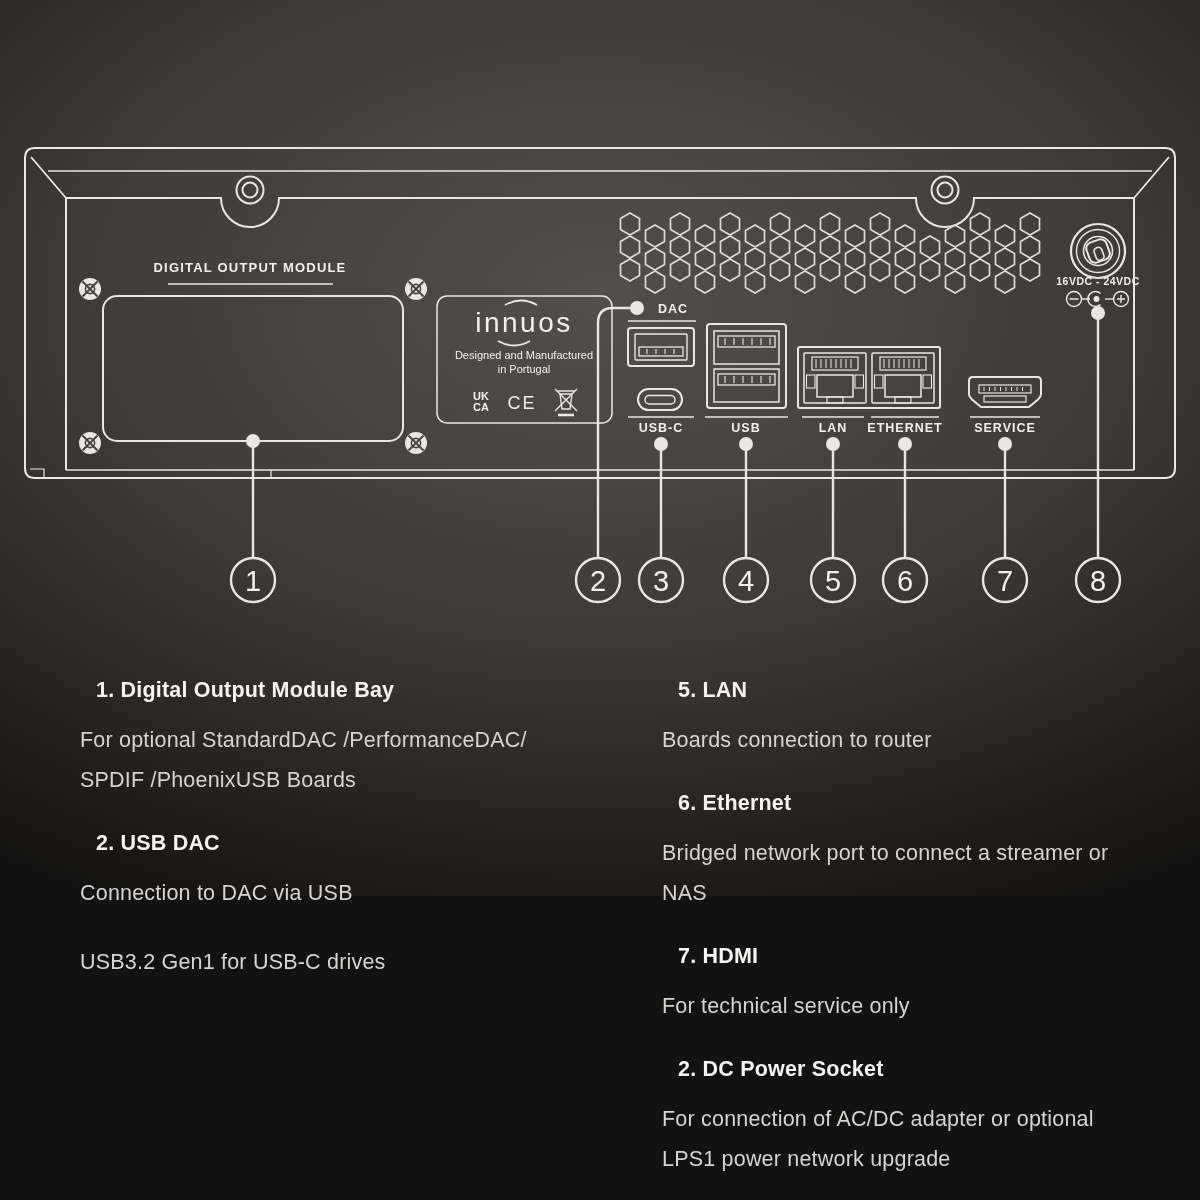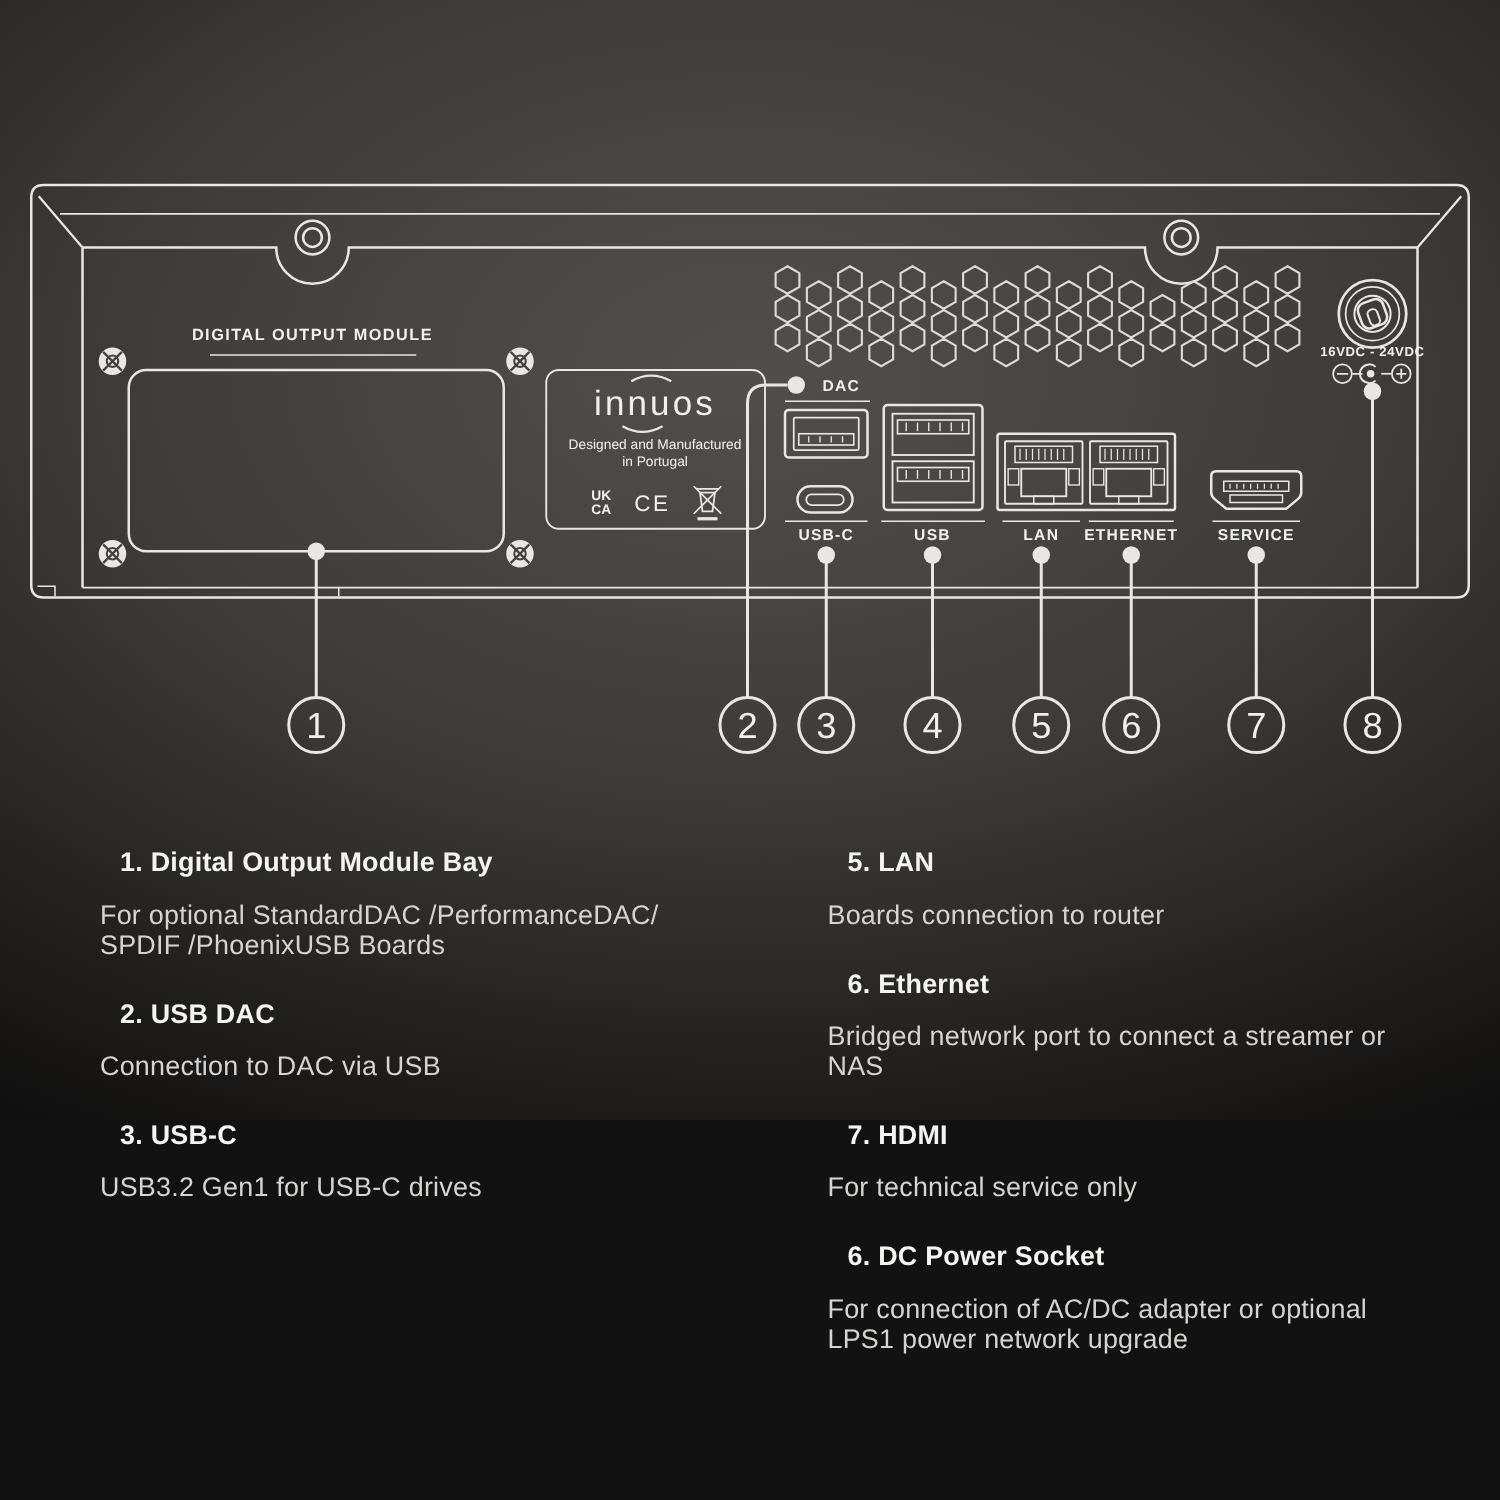--- a/index.html
+++ b/index.html
@@ -19,21 +19,21 @@
   .legend .col{position:absolute;top:0;width:545px;}
   #legend-left{left:80px;}
   #legend-right{left:662px;}
   .legend-item{margin-bottom:29px;}
   .legend-item h3{
     margin:16px;font-size:21.5px;font-weight:700;color:#f5f4f2;
     line-height:28px;letter-spacing:.2px;
   }
   .legend-item p{
     margin:0;font-size:21.5px;font-weight:400;color:#d6d4d1;
-    line-height:24px;letter-spacing:.2px;white-space:pre-line;
+    line-height:40px;letter-spacing:.2px;white-space:pre-line;
   }
 </style>
 </head>
 <body>
 
 <div class="stage">
 
 <svg viewBox="0 0 1200 660" width="1200" height="660">
 
   <g class="stroke">
@@ -247,39 +247,38 @@
         <div class="legend-item">
           <h3>1. Digital Output Module Bay</h3>
           <p>For optional StandardDAC /PerformanceDAC/
 SPDIF /PhoenixUSB Boards</p>
         </div>
         <div class="legend-item">
           <h3>2. USB DAC</h3>
           <p>Connection to DAC via USB</p>
         </div>
         <div class="legend-item">
-          <h3>3. USB-C</h3>
           <p>USB3.2 Gen1 for USB-C drives</p>
         </div>
       </div>
   <div class="col" id="legend-right">
         <div class="legend-item">
           <h3>5. LAN</h3>
           <p>Boards connection to router</p>
         </div>
         <div class="legend-item">
           <h3>6. Ethernet</h3>
           <p>Bridged network port to connect a streamer or
 NAS</p>
         </div>
         <div class="legend-item">
           <h3>7. HDMI</h3>
           <p>For technical service only</p>
         </div>
         <div class="legend-item">
-          <h3>6. DC Power Socket</h3>
+          <h3>2. DC Power Socket</h3>
           <p>For connection of AC/DC adapter or optional
 LPS1 power network upgrade</p>
         </div>
       </div>
 </div>
 
 </div>
 
 </body></html>

